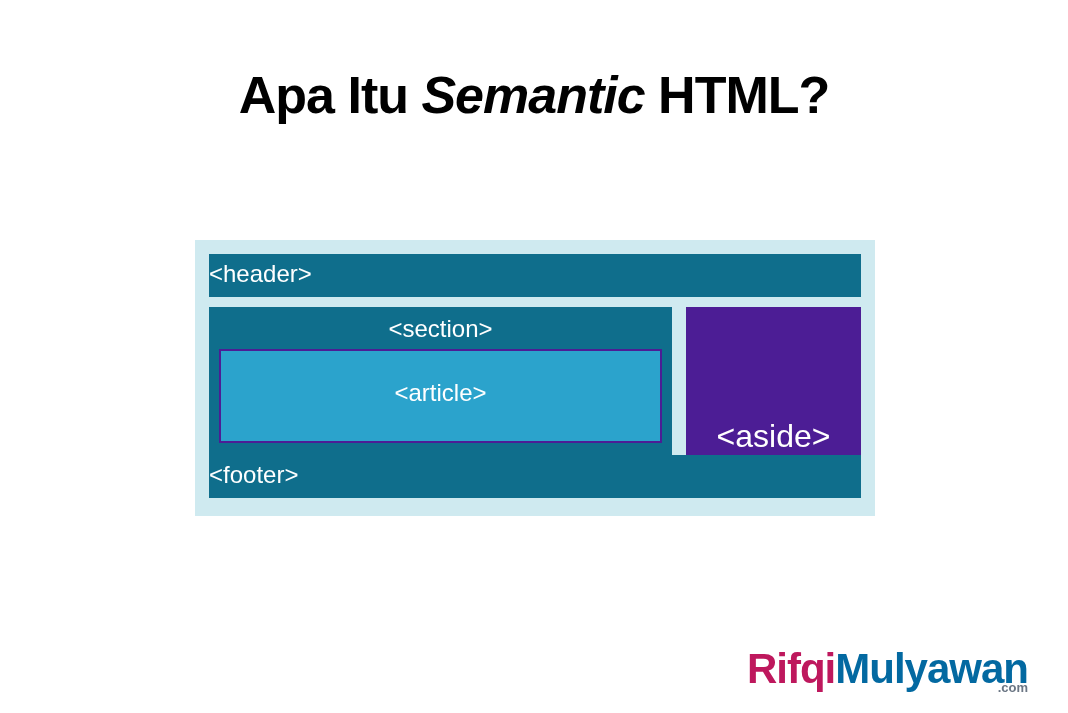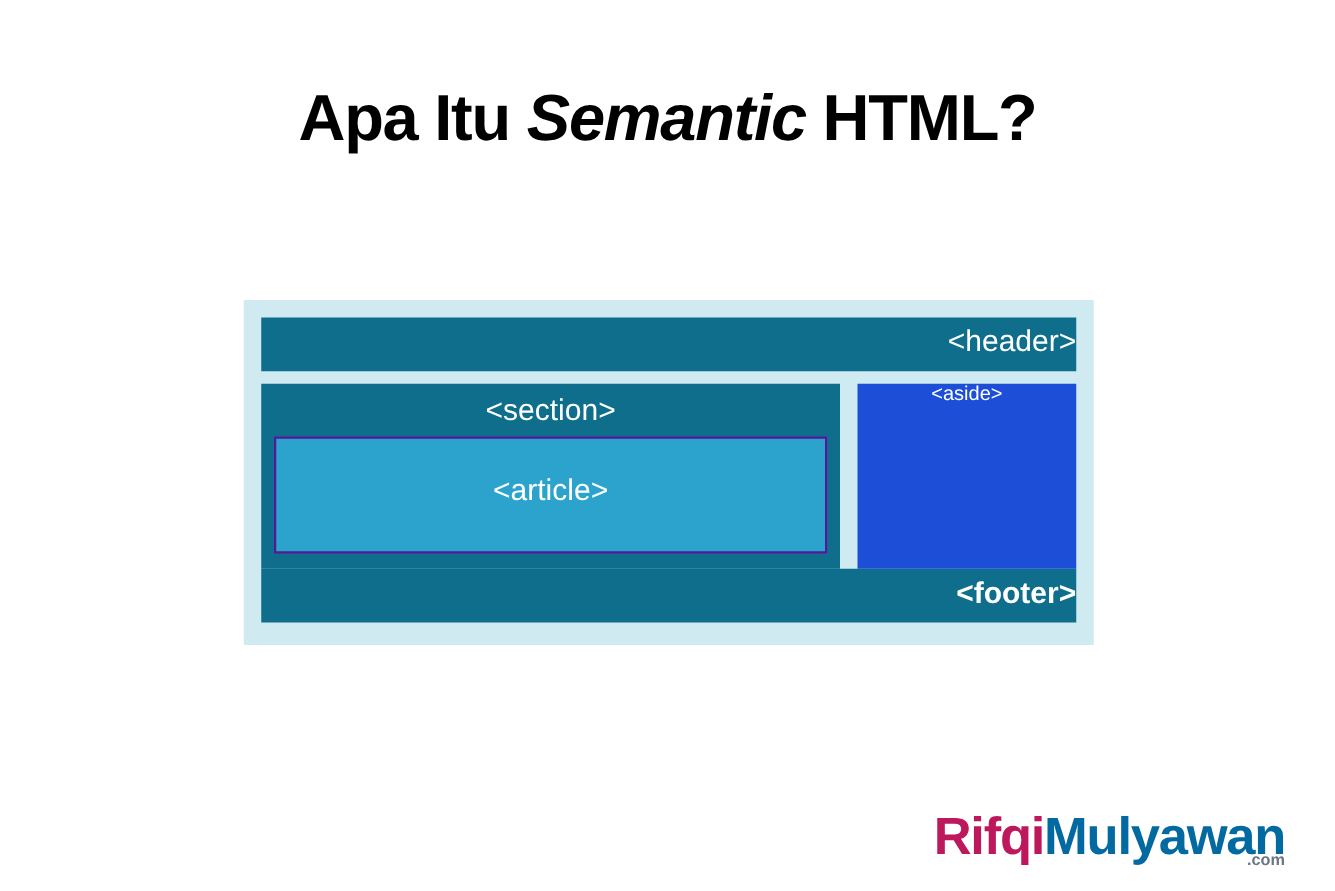--- a/index.html
+++ b/index.html
@@ -24,21 +24,21 @@
     left: 195px;
     width: 680px;
     background: #cfeaf0;
     padding: 14px 14px 18px 14px;
   }
   
   .bar {
     background: #0f6e8c;
     color: #ffffff;
     font-size: 24px;
-    text-align: right;
+    text-align: left;
     padding: 6px 0 9px 0;
     margin-bottom: 10px;
     font-weight: 400;
   }
   .bar:last-child { margin-bottom: 0; }
   
   .main-row {
     display: flex;
     gap: 14px;
     margin-bottom: 0;
@@ -59,26 +59,26 @@
     background: #2ba3cc;
     border: 2px solid #4c1d95;
     color: #ffffff;
     text-align: center;
     font-size: 24px;
     padding: 28px 0 34px 0;
   }
   
   .aside-box {
     width: 175px;
-    background: #1d4ed8;
+    background: #4c1d95;
     color: #ffffff;
     display: flex;
-    align-items: flex-start;
+    align-items: flex-end;
     justify-content: center;
-    font-size: 16px;
+    font-size: 32px;
   }
   
   .watermark {
     position: absolute;
     right: 40px;
     bottom: 20px;
     font-size: 42px;
     font-weight: 800;
     letter-spacing: -1px;
     white-space: nowrap;
@@ -115,21 +115,21 @@
   <div class="bar">&lt;header&gt;</div>
   <div class="main-row">
     <div class="section-box">
       <div class="section-label">&lt;section&gt;</div>
       <div class="article-box">&lt;article&gt;</div>
     </div>
     <div class="aside-box">
       <span>&lt;aside&gt;</span>
     </div>
   </div>
-  <div class="bar" style="margin-bottom:0;font-weight:bold;">&lt;footer&gt;</div>
+  <div class="bar" style="margin-bottom:0;">&lt;footer&gt;</div>
 </div>
 
 <svg class="cloud" viewBox="0 0 160 55">
   <path d="M30 45 Q10 45 10 30 Q10 15 28 18 Q30 5 50 8 Q60 -2 80 6 Q100 -2 115 10 Q140 8 145 28 Q155 30 150 45 Z" fill="none" stroke="#d9dee3" stroke-width="2"></path>
 </svg>
 
 <div class="watermark">
   <span class="wm-first">Rifqi</span><span class="wm-last">Mulyawan</span>
   <span class="wm-dot">.com</span>
 </div>

